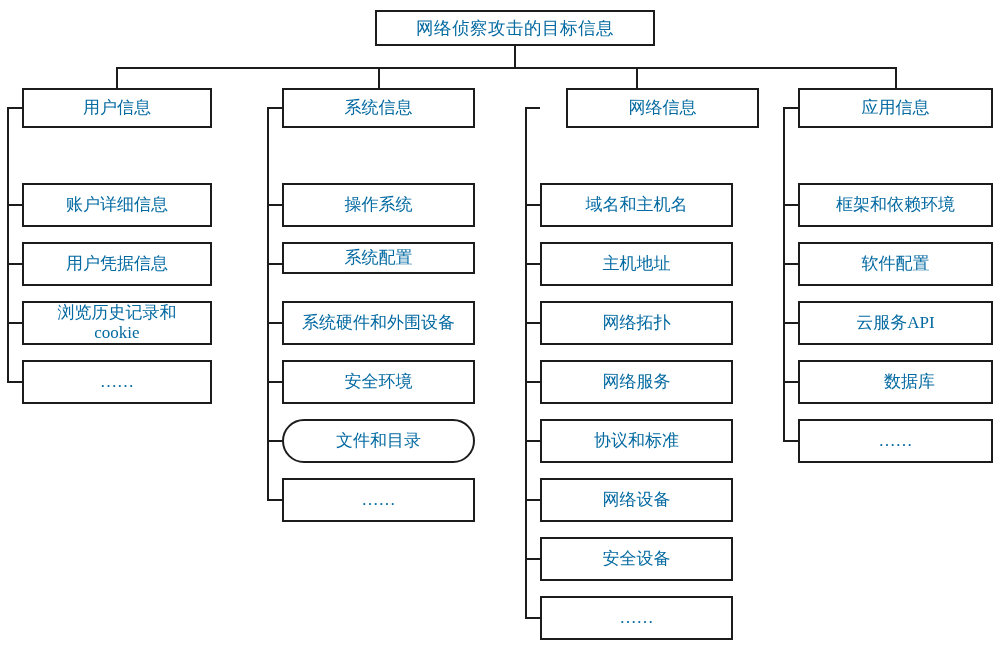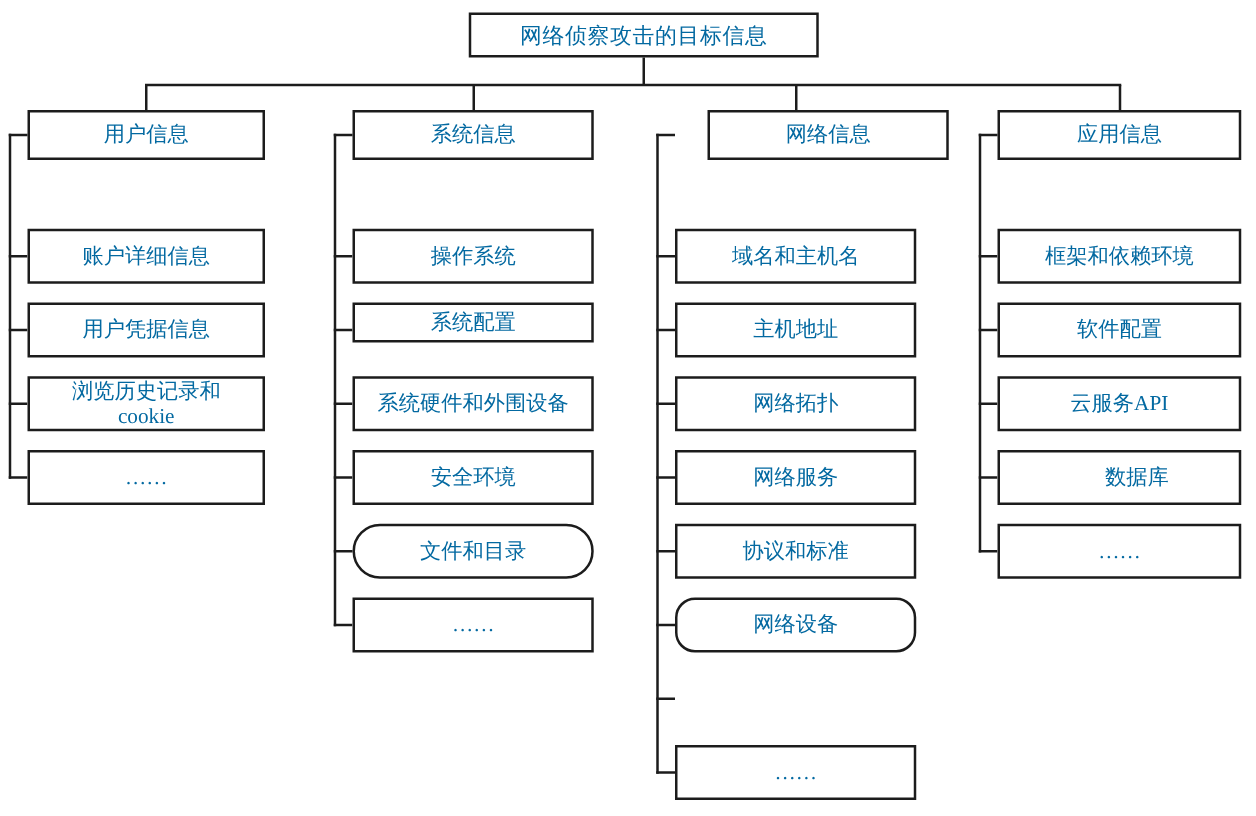--- a/index.html
+++ b/index.html
@@ -84,22 +84,23 @@
     <div class="box" style="left: 540px; top: 183px; width: 193px; height: 44px;">域名和主机名</div>
     <div class="line" style="left: 525px; top: 263px; width: 15px; height: 2px;"></div>
     <div class="box" style="left: 540px; top: 242px; width: 193px; height: 44px;">主机地址</div>
     <div class="line" style="left: 525px; top: 322px; width: 15px; height: 2px;"></div>
     <div class="box" style="left: 540px; top: 301px; width: 193px; height: 44px;">网络拓扑</div>
     <div class="line" style="left: 525px; top: 381px; width: 15px; height: 2px;"></div>
     <div class="box" style="left: 540px; top: 360px; width: 193px; height: 44px;">网络服务</div>
     <div class="line" style="left: 525px; top: 440px; width: 15px; height: 2px;"></div>
     <div class="box" style="left: 540px; top: 419px; width: 193px; height: 44px;">协议和标准</div>
     <div class="line" style="left: 525px; top: 499px; width: 15px; height: 2px;"></div>
-    <div class="box" style="left: 540px; top: 478px; width: 193px; height: 44px; border-radius: 16px;">网络设备</div>
+    <div class="box" style="left: 540px; top: 478px; width: 193px; height: 44px;">网络设备</div>
     <div class="line" style="left: 525px; top: 558px; width: 15px; height: 2px;"></div>
+    <div class="box" style="left: 540px; top: 537px; width: 193px; height: 44px;">安全设备</div>
     <div class="line" style="left: 525px; top: 617px; width: 15px; height: 2px;"></div>
     <div class="box" style="left: 540px; top: 596px; width: 193px; height: 44px;">……</div>
     <div class="box" style="left: 798px; top: 88px; width: 195px; height: 40px;">应用信息</div>
     <div class="line" style="left: 783px; top: 107px; width: 15px; height: 2px;"></div>
     <div class="line" style="left: 783px; top: 107px; width: 2px; height: 335px;"></div>
     <div class="line" style="left: 783px; top: 204px; width: 15px; height: 2px;"></div>
     <div class="box" style="left: 798px; top: 183px; width: 195px; height: 44px;">框架和依赖环境</div>
     <div class="line" style="left: 783px; top: 263px; width: 15px; height: 2px;"></div>
     <div class="box" style="left: 798px; top: 242px; width: 195px; height: 44px; text-align: center;">软件配置</div>
     <div class="line" style="left: 783px; top: 322px; width: 15px; height: 2px;"></div>

